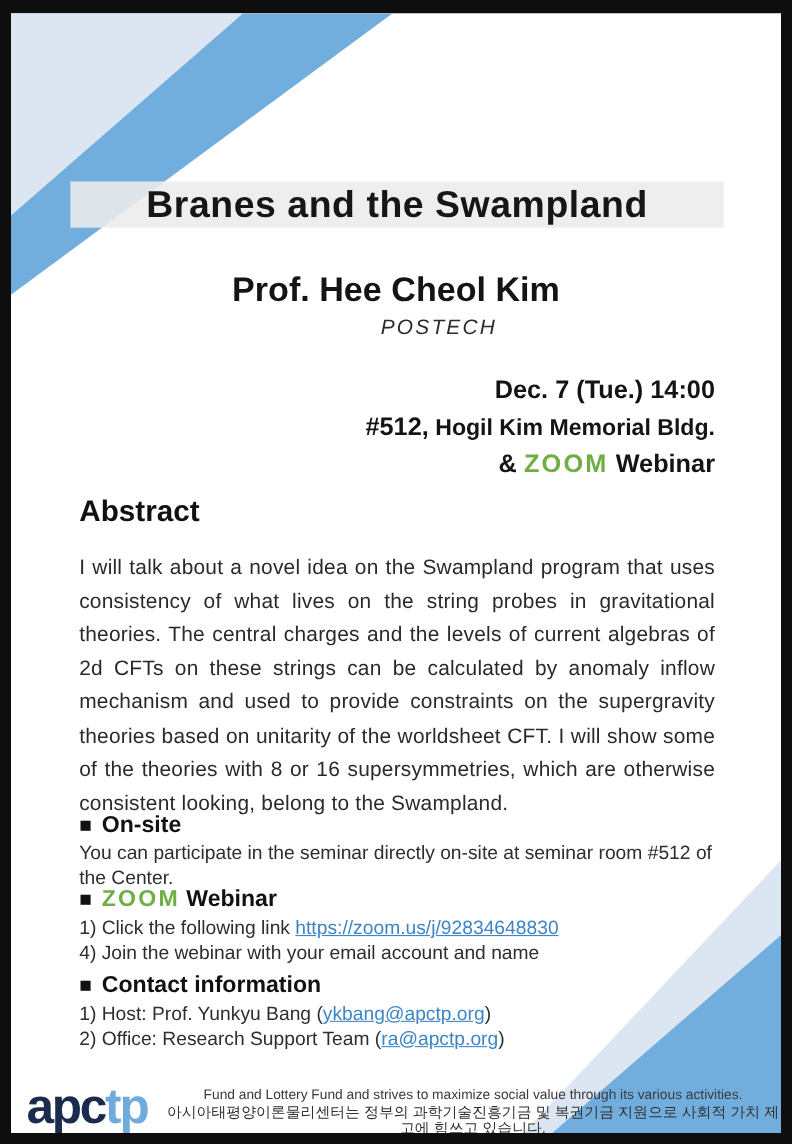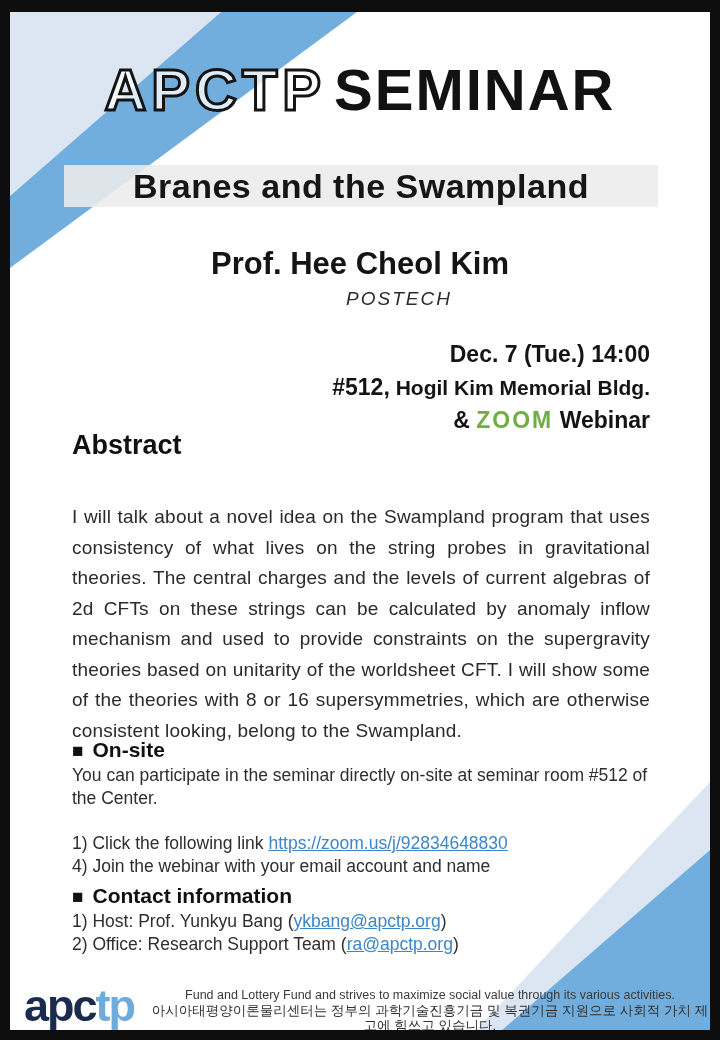--- a/index.html
+++ b/index.html
@@ -29,21 +29,21 @@
              font-size:31px; font-weight:800; color:#141414; }
   .affiliation { top:276px; left:0; width:700px; text-align:center;
                  font-size:19px; font-style:italic; letter-spacing:2px; color:#2b2b2b;margin-left:39px; }
 
   .when-where { top:326px; right:60px; left:auto; text-align:right;
                 font-size:23px; font-weight:800; line-height:33px; color:#141414;
                 white-space:nowrap; }
   .venue-building { font-size:21px; }
   .green { color:#6fae44; letter-spacing:2px; }
 
-  .abstract-heading { top:418px; left:62px; font-size:27px; font-weight:800; color:#111; }
+  .abstract-heading { top:438px; left:62px; font-size:27px; font-weight:800; color:#111; }
   .abstract-body { top:490px; left:62px; width:578px; font-size:19px; line-height:30.5px;
                    text-align:justify; color:#2a2a2a; letter-spacing:0.2px; }
 
   .section-heading { font-size:21px; font-weight:800; color:#111; white-space:nowrap; }
   .marker { font-size:19px; margin-right:9px; }
   .section-body { font-size:17.5px; line-height:22.5px; color:#2e2e2e; }
 
   .onsite-heading { top:726px; left:62px; }
   .onsite-body { top:752px; left:62px; width:588px; }
   .zoomsec-heading { top:794px; left:62px; }
@@ -67,23 +67,20 @@
 
 <div class="poster">
 
   <svg class="layer stripes" viewBox="0 0 700 1018" width="700" height="1018">
     <polygon points="0,0 211,0 0,184" fill="#dce6f3"></polygon>
     <polygon points="211,0 347,0 0,256 0,184" fill="#72aedd"></polygon>
     <polygon points="700,770 700,838 492,1018 466,1018" fill="#dce6f3"></polygon>
     <polygon points="700,838 700,1018 492,1018" fill="#72aedd"></polygon>
   </svg>
 
-  <div class="content-item masthead">
-    <span class="brand-outline">APCTP</span><span class="brand-solid">SEMINAR</span>
-  </div>
 
   <div class="content-item title-bar">
     <span class="title-text">Branes and the Swampland</span>
   </div>
 
   <div class="content-item speaker">Prof. Hee Cheol Kim</div>
   <div class="content-item affiliation">POSTECH</div>
 
   <div class="content-item when-where">
     <div>Dec. 7 (Tue.) 14:00</div>
@@ -92,20 +89,23 @@
   </div>
 
   <div class="content-item abstract-heading">Abstract</div>
   <div class="content-item abstract-body">I will talk about a novel idea on the Swampland program that uses consistency of what lives on the string probes in gravitational theories. The central charges and the levels of current algebras of 2d CFTs on these strings can be calculated by anomaly inflow mechanism and used to provide constraints on the supergravity theories based on unitarity of the worldsheet CFT. I will show some of the theories with 8 or 16 supersymmetries, which are otherwise consistent looking, belong to the Swampland.</div>
 
   <div class="content-item section-heading onsite-heading">
     <span class="marker">■</span><span>On-site</span>
   </div>
   <div class="content-item section-body onsite-body">You can participate in the seminar directly on-site at seminar room #512 of the Center.</div>
 
+  <div class="content-item section-heading zoomsec-heading">
+    <span class="marker">■</span><span class="green">ZOOM</span><span> Webinar</span>
+  </div>
   <div class="content-item section-body zoomsec-body">
     <div><span>1) Click the following link </span><a class="link" href="#">https://zoom.us/j/92834648830</a></div>
     <div>4) Join the webinar with your email account and name</div>
   </div>
 
   <div class="content-item section-heading contact-heading">
     <span class="marker">■</span><span>Contact information</span>
   </div>
   <div class="content-item section-body contact-body">
     <div><span>1)  Host: Prof. Yunkyu Bang (</span><a class="link" href="#">ykbang@apctp.org</a><span>)</span></div>

